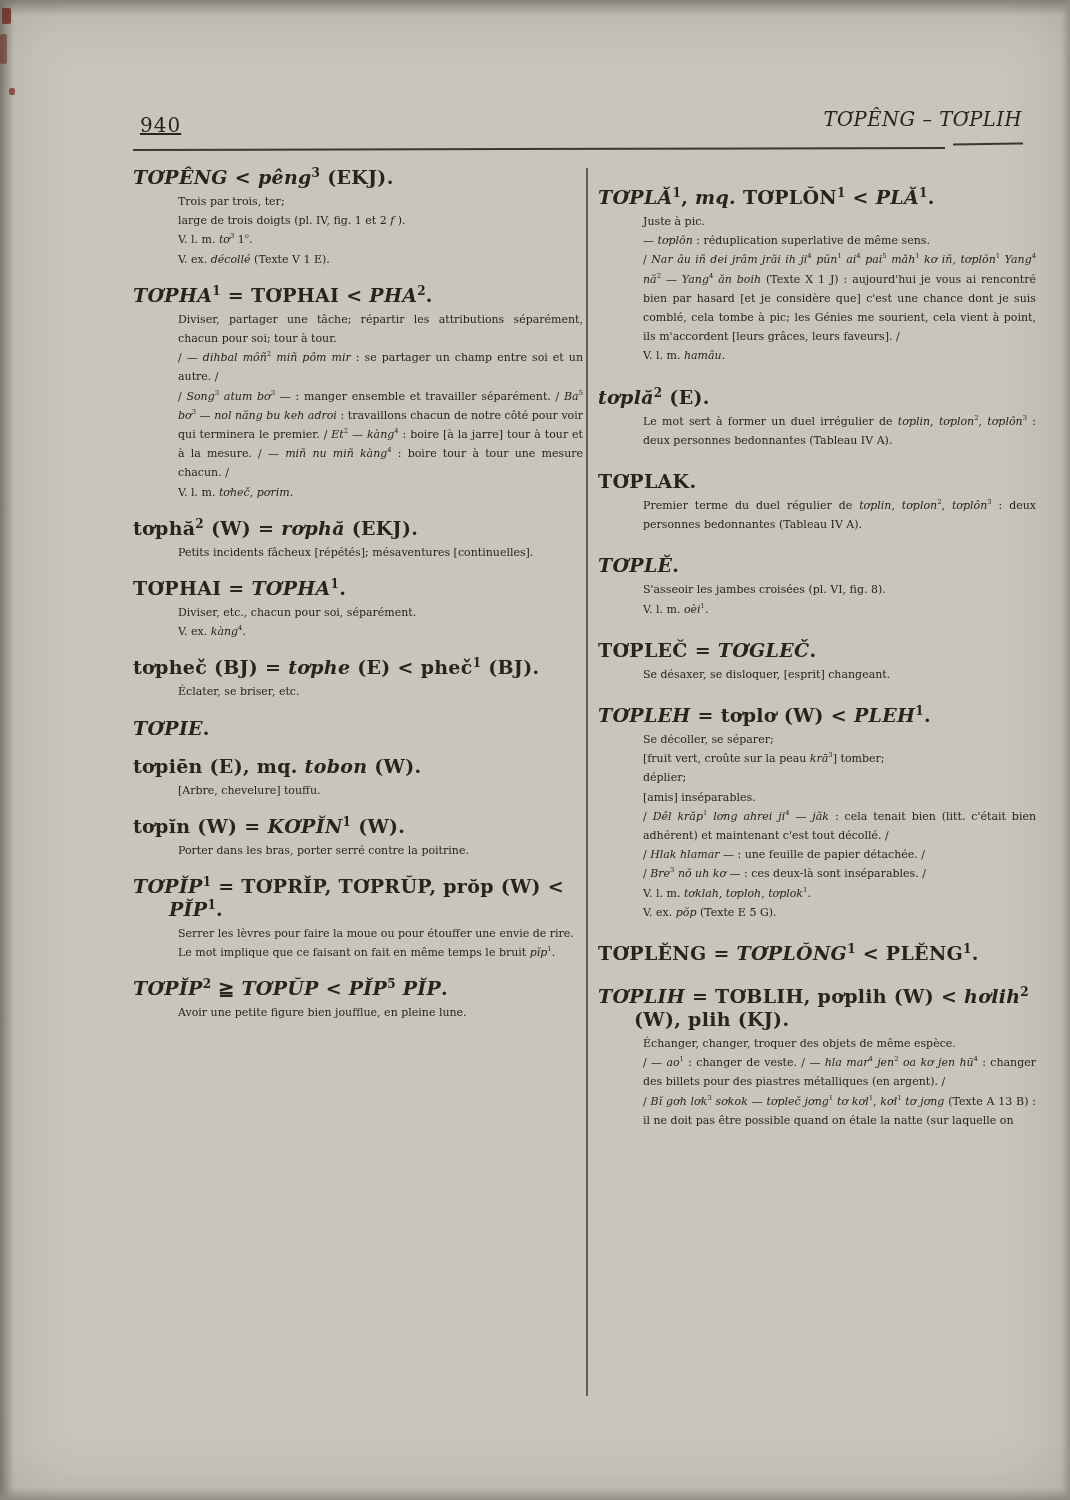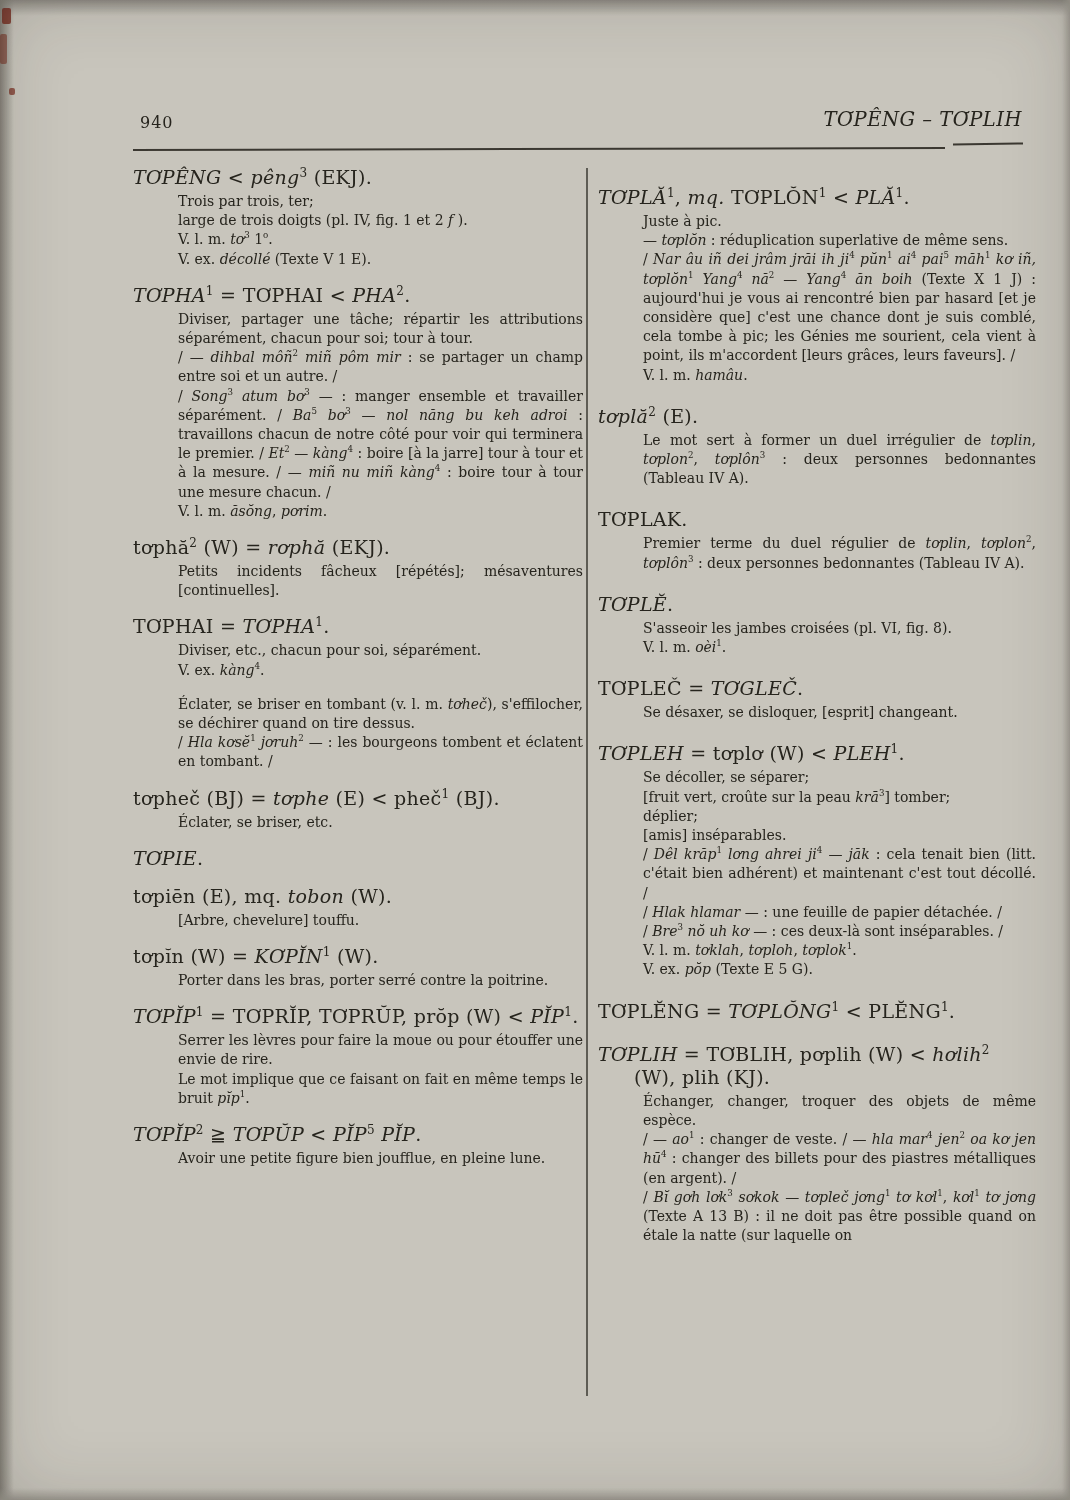--- a/index.html
+++ b/index.html
@@ -28,21 +28,21 @@
     background:linear-gradient(rgba(150,147,139,0), #a5a299); }
   .edge-right { position:absolute; top:0; right:0; bottom:0; width:8px;
     background:linear-gradient(270deg, #aaa79e, rgba(170,167,158,0)); }
   .mark { position:absolute; border-radius:2px; background:var(--red); opacity:0.8; }
   .mark.m1 { left:2px; top:8px;  width:9px;  height:16px; }
   .mark.m2 { left:0;   top:34px; width:7px;  height:30px; opacity:0.55; }
   .mark.m3 { left:9px; top:88px; width:6px;  height:7px;  opacity:0.7; }
 
   .page-number {
     position:absolute; left:140px; top:113px;
-    font-size:16px; letter-spacing:1px;
+    font-size:20px; letter-spacing:1px;text-decoration:underline;
   }
   .running-head {
     position:absolute; right:48px; top:108px;
     font-size:19.5px; font-style:italic; letter-spacing:0.5px;
   }
   .rule { position:absolute; background:var(--rule); height:2px; }
   .rule-left  { left:133px; top:148px; width:812px; transform:rotate(-0.15deg); }
   .rule-right { left:953px; top:143px; width:70px; transform:rotate(-1deg); }
   .divider { position:absolute; left:586px; top:168px; width:2px; height:1228px;
     background:var(--rule); opacity:0.75; }
@@ -51,25 +51,26 @@
   .col-left  { left:133px; width:450px; }
   .col-right { left:598px; width:438px;margin-top:20px; }
 
   .entry { margin-bottom:15px; }
   .col-right .entry { margin-bottom:20px; }
   .head {
     font-size:19px; line-height:23px;
     padding-left:36px; text-indent:-36px;
     letter-spacing:0.3px;
     margin-bottom:3px;
+    font-weight:bold;
   }
   .head sup { font-size:12px; }
   .body { margin-left:45px; }
   .body p {
-    margin:0; font-size:14px; line-height:19.2px;
+    margin:0; font-size:11px; line-height:19.2px;
     text-align:justify;
   }
   sup { font-size:0.62em; line-height:0; vertical-align:super; }
 </style>
 </head>
 <body>
 
 <div class="edge-top"></div>
 <div class="edge-left"></div>
 <div class="edge-bottom"></div>
@@ -93,41 +94,37 @@
         <p>V. l. m. <i>tơ</i><sup>3</sup> 1<sup>o</sup>.</p>
         <p>V. ex. <i>décollé</i> (Texte V 1 E).</p>
       </div>
     </div>
     <div class="entry">
       <div class="head"><i>TƠPHA</i><sup>1</sup> = TƠPHAI &lt; <i>PHA</i><sup>2</sup>.</div>
       <div class="body">
         <p>Diviser, partager une tâche; répartir les attributions séparément, chacun pour soi; tour à tour.</p>
         <p>/ — <i>dihbal môñ</i><sup>2</sup> <i>miñ pôm mir</i> : se partager un champ entre soi et un autre. /</p>
         <p>/ <i>Song</i><sup>3</sup> <i>atum bơ</i><sup>3</sup> — : manger ensemble et travailler séparément. / <i>Ba</i><sup>5</sup> <i>bơ</i><sup>3</sup> — <i>nol năng bu keh adroi</i> : travaillons chacun de notre côté pour voir qui terminera le premier. / <i>Et</i><sup>2</sup> — <i>kàng</i><sup>4</sup> : boire [à la jarre] tour à tour et à la mesure. / — <i>miñ nu miñ kàng</i><sup>4</sup> : boire tour à tour une mesure chacun. /</p>
-        <p>V. l. m. <i>ăsŏng</i>, <i>pơrim</i>.</p>
+        <p>V. l. m. <i>tơheč</i>, <i>pơrim</i>.</p>
       </div>
     </div>
     <div class="entry">
       <div class="head">tơphă<sup>2</sup> (W) = <i>rơphă</i> (EKJ).</div>
       <div class="body">
         <p>Petits incidents fâcheux [répétés]; mésaventures [continuelles].</p>
       </div>
     </div>
     <div class="entry">
       <div class="head">TƠPHAI = <i>TƠPHA</i><sup>1</sup>.</div>
       <div class="body">
         <p>Diviser, etc., chacun pour soi, séparément.</p>
         <p>V. ex. <i>kàng</i><sup>4</sup>.</p>
       </div>
     </div>
     <div class="entry">
-      <div class="body">
-        <p>Éclater, se briser en tombant (v. l. m. <i>tơheč</i>), s'effilocher, se déchirer quand on tire dessus.</p>
-        <p>/ <i>Hla kơsĕ</i><sup>1</sup> <i>jơruh</i><sup>2</sup> — : les bourgeons tombent et éclatent en tombant. /</p>
-      </div>
     </div>
     <div class="entry">
       <div class="head">tơpheč (BJ) = <i>tơphe</i> (E) &lt; pheč<sup>1</sup> (BJ).</div>
       <div class="body">
         <p>Éclater, se briser, etc.</p>
       </div>
     </div>
     <div class="entry">
       <div class="head"><i>TƠPIE</i>.</div>
     </div>

